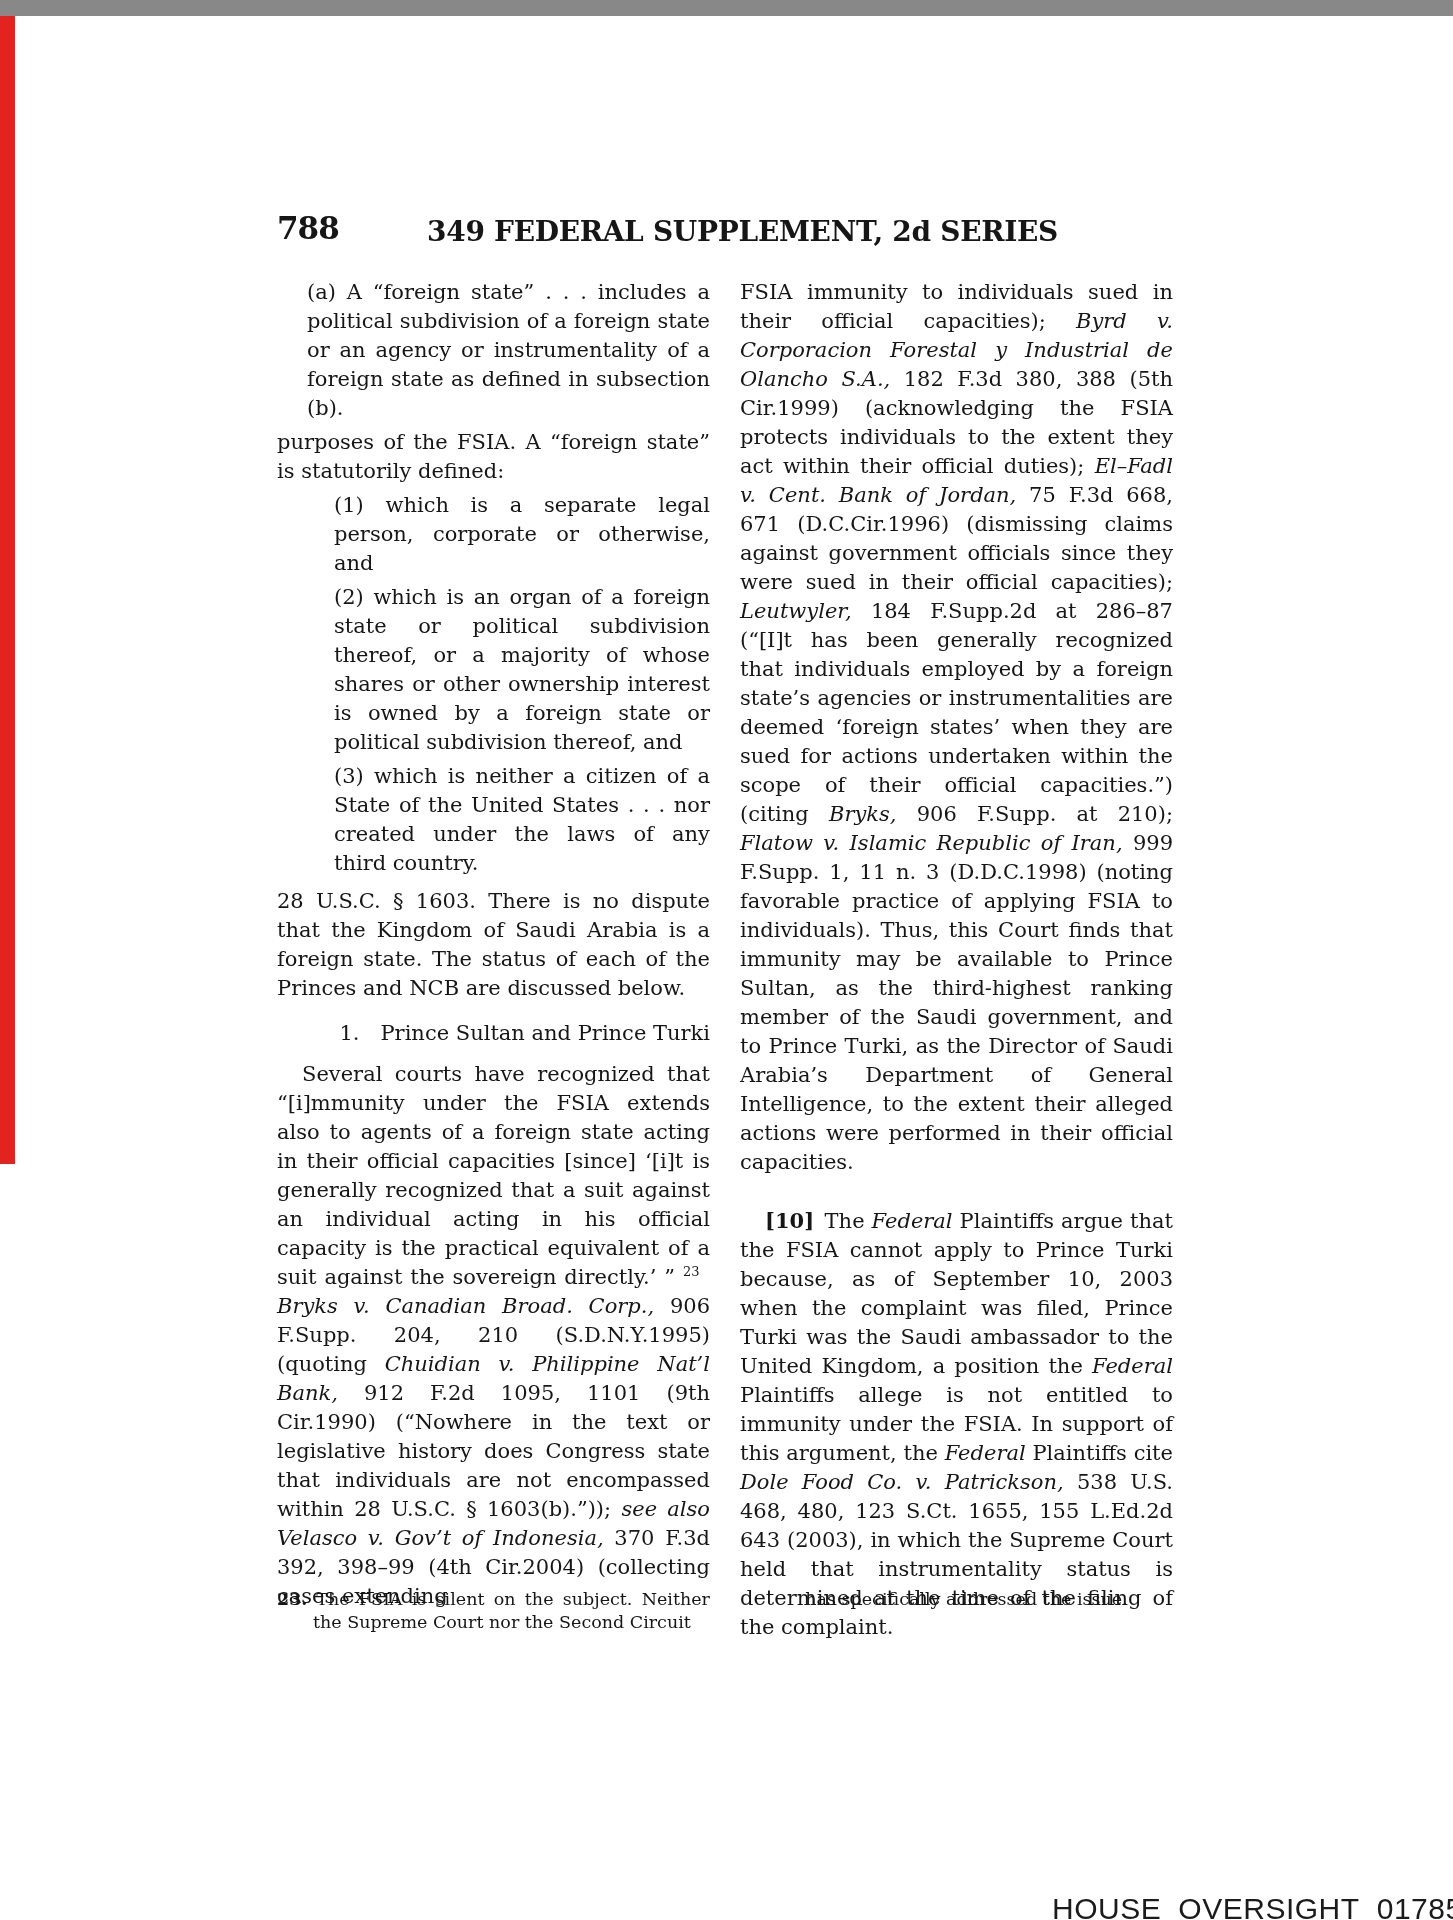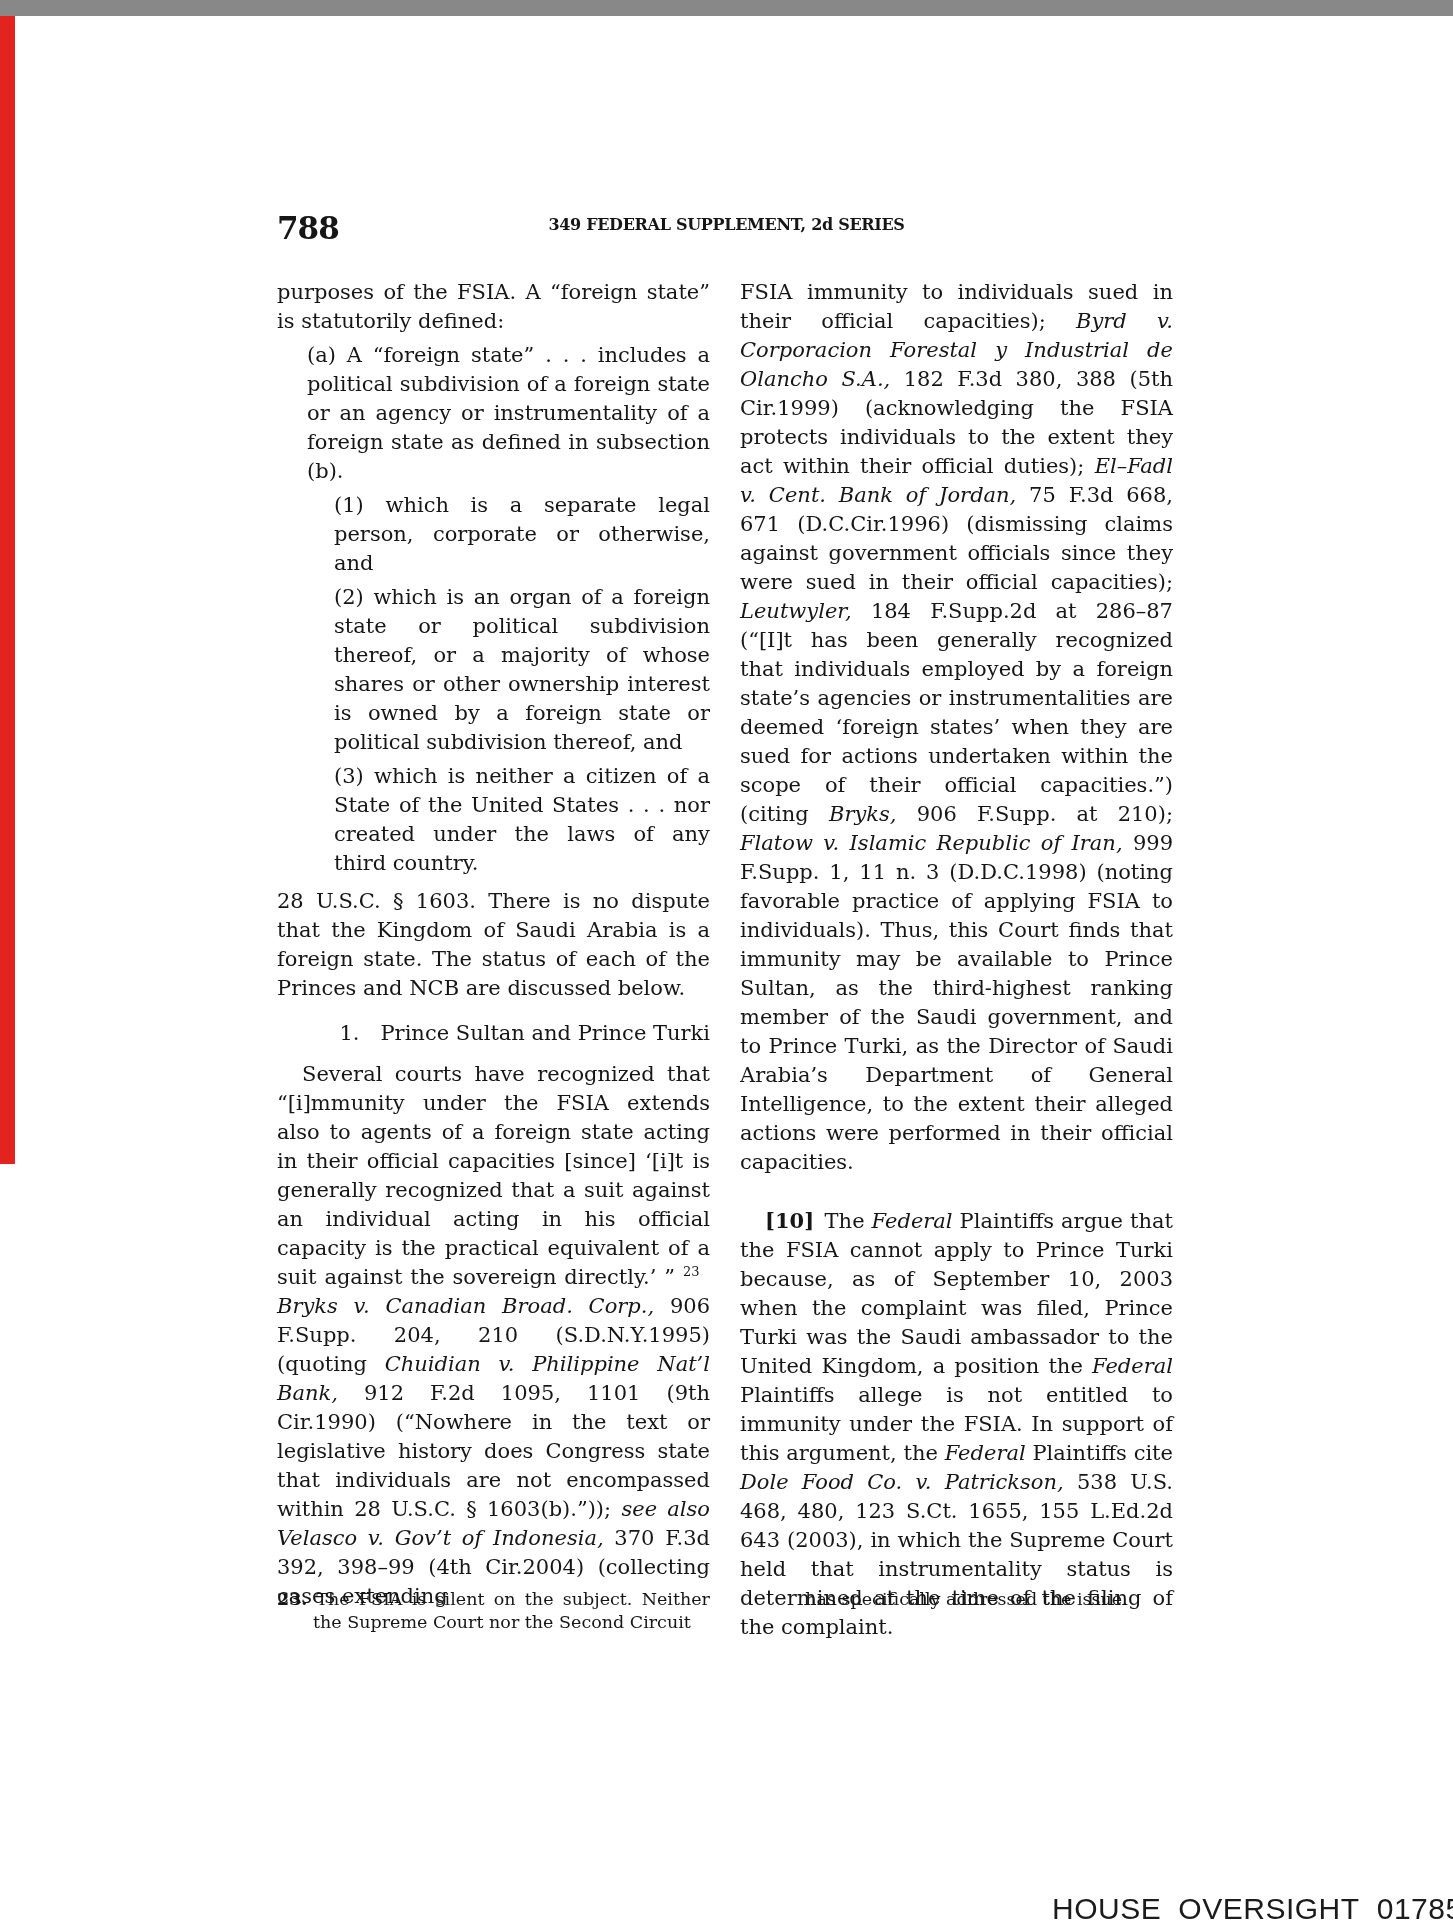--- a/index.html
+++ b/index.html
@@ -14,23 +14,23 @@
   }
   .stripe{
     position:absolute;left:0;top:0;
     width:15px;height:1148px;
   }
   .pagenum{
     position:absolute;left:277px;top:194px;
     font-size:31px;font-weight:bold;letter-spacing:-1px;
   }
   .runhead{
-    position:absolute;left:279px;top:199px;width:895px;
+    position:absolute;left:295px;top:199px;width:895px;
     text-align:center;
-    font-size:16px;font-weight:bold;letter-spacing:-0.3px;
+    font-size:28px;font-weight:bold;letter-spacing:-0.3px;
     white-space:nowrap;
   }
   .columns{
     position:absolute;left:277px;top:262px;width:896px;
     display:flex;gap:30px;
   }
   .col{
     width:433px;flex:0 0 433px;
     font-size:21px;line-height:29px;
     text-align:justify;
@@ -79,22 +79,22 @@
 
 <div class="page" style="background: rgb(255, 255, 255); color: rgb(22, 22, 22);">
   <div class="stripe" style="background: rgb(226, 35, 31);"></div>
 
   <div class="pagenum">788</div>
 
   <div class="runhead">349 FEDERAL SUPPLEMENT, 2d SERIES</div>
 
   <div class="columns">
     <div class="col" id="col-left">
+        <div class="block quote"><span>(a) A “foreign state” . . . includes a political subdivision of a foreign state or an agency or instrumentality of a foreign state as defined in subsection (b).</span></div>
         <div class="block p"><span>purposes of the FSIA.  A “foreign state” is statutorily defined:</span></div>
-        <div class="block quote"><span>(a) A “foreign state” . . . includes a political subdivision of a foreign state or an agency or instrumentality of a foreign state as defined in subsection (b).</span></div>
         <div class="block quote2"><span>(1) which is a separate legal person, corporate or otherwise, and</span></div>
         <div class="block quote2"><span>(2) which is an organ of a foreign state or political subdivision thereof, or a majority of whose shares or other ownership interest is owned by a foreign state or political subdivision thereof, and</span></div>
         <div class="block quote2"><span>(3) which is neither a citizen of a State of the United States . . . nor created under the laws of any third country.</span></div>
         <div class="block p-gap"><span>28 U.S.C. § 1603.  There is no dispute that the Kingdom of Saudi Arabia is a foreign state.  The status of each of the Princes and NCB are discussed below.</span></div>
         <div class="block heading"><span>1. Prince Sultan and Prince Turki</span></div>
         <div class="block p-indent"><span>Several courts have recognized that “[i]mmunity under the FSIA extends also to agents of a foreign state acting in their official capacities [since] ‘[i]t is generally recognized that a suit against an individual acting in his official capacity is the practical equivalent of a suit against the sovereign directly.’ ” </span><span class="sup">23</span><span> </span><span class="i">Bryks v. Canadian Broad. Corp.,</span><span> 906 F.Supp. 204, 210 (S.D.N.Y.1995) (quoting </span><span class="i">Chuidian v. Philippine Nat’l Bank,</span><span> 912 F.2d 1095, 1101 (9th Cir.1990) (“Nowhere in the text or legislative history does Congress state that individuals are not encompassed within 28 U.S.C. § 1603(b).”)); </span><span class="i">see also Velasco v. Gov’t of Indonesia,</span><span> 370 F.3d 392, 398–99 (4th Cir.2004) (collecting cases extending</span></div>
       </div>
     <div class="col" id="col-right">
         <div class="block p"><span>FSIA immunity to individuals sued in their official capacities); </span><span class="i">Byrd v. Corporacion Forestal y Industrial de Olancho S.A.,</span><span> 182 F.3d 380, 388 (5th Cir.1999) (acknowledging the FSIA protects individuals to the extent they act within their official duties); </span><span class="i">El–Fadl v. Cent. Bank of Jordan,</span><span> 75 F.3d 668, 671 (D.C.Cir.1996) (dismissing claims against government officials since they were sued in their official capacities); </span><span class="i">Leutwyler,</span><span> 184 F.Supp.2d at 286–87 (“[I]t has been generally recognized that individuals employed by a foreign state’s agencies or instrumentalities are deemed ‘foreign states’ when they are sued for actions undertaken within the scope of their official capacities.”) (citing </span><span class="i">Bryks,</span><span> 906 F.Supp. at 210); </span><span class="i">Flatow v. Islamic Republic of Iran,</span><span> 999 F.Supp. 1, 11 n. 3 (D.D.C.1998) (noting favorable practice of applying FSIA to individuals).  Thus, this Court finds that immunity may be available to Prince Sultan, as the third-highest ranking member of the Saudi government, and to Prince Turki, as the Director of Saudi Arabia’s Department of General Intelligence, to the extent their alleged actions were performed in their official capacities.</span></div>
         <div class="block p-indent-gap"><span class="b">[10]</span><span> The </span><span class="i">Federal</span><span> Plaintiffs argue that the FSIA cannot apply to Prince Turki because, as of September 10, 2003 when the complaint was filed, Prince Turki was the Saudi ambassador to the United Kingdom, a position the </span><span class="i">Federal</span><span> Plaintiffs allege is not entitled to immunity under the FSIA.  In support of this argument, the </span><span class="i">Federal</span><span> Plaintiffs cite </span><span class="i">Dole Food Co. v. Patrickson,</span><span> 538 U.S. 468, 480, 123 S.Ct. 1655, 155 L.Ed.2d 643 (2003), in which the Supreme Court held that instrumentality status is determined at the time of the filing of the complaint.</span></div>

